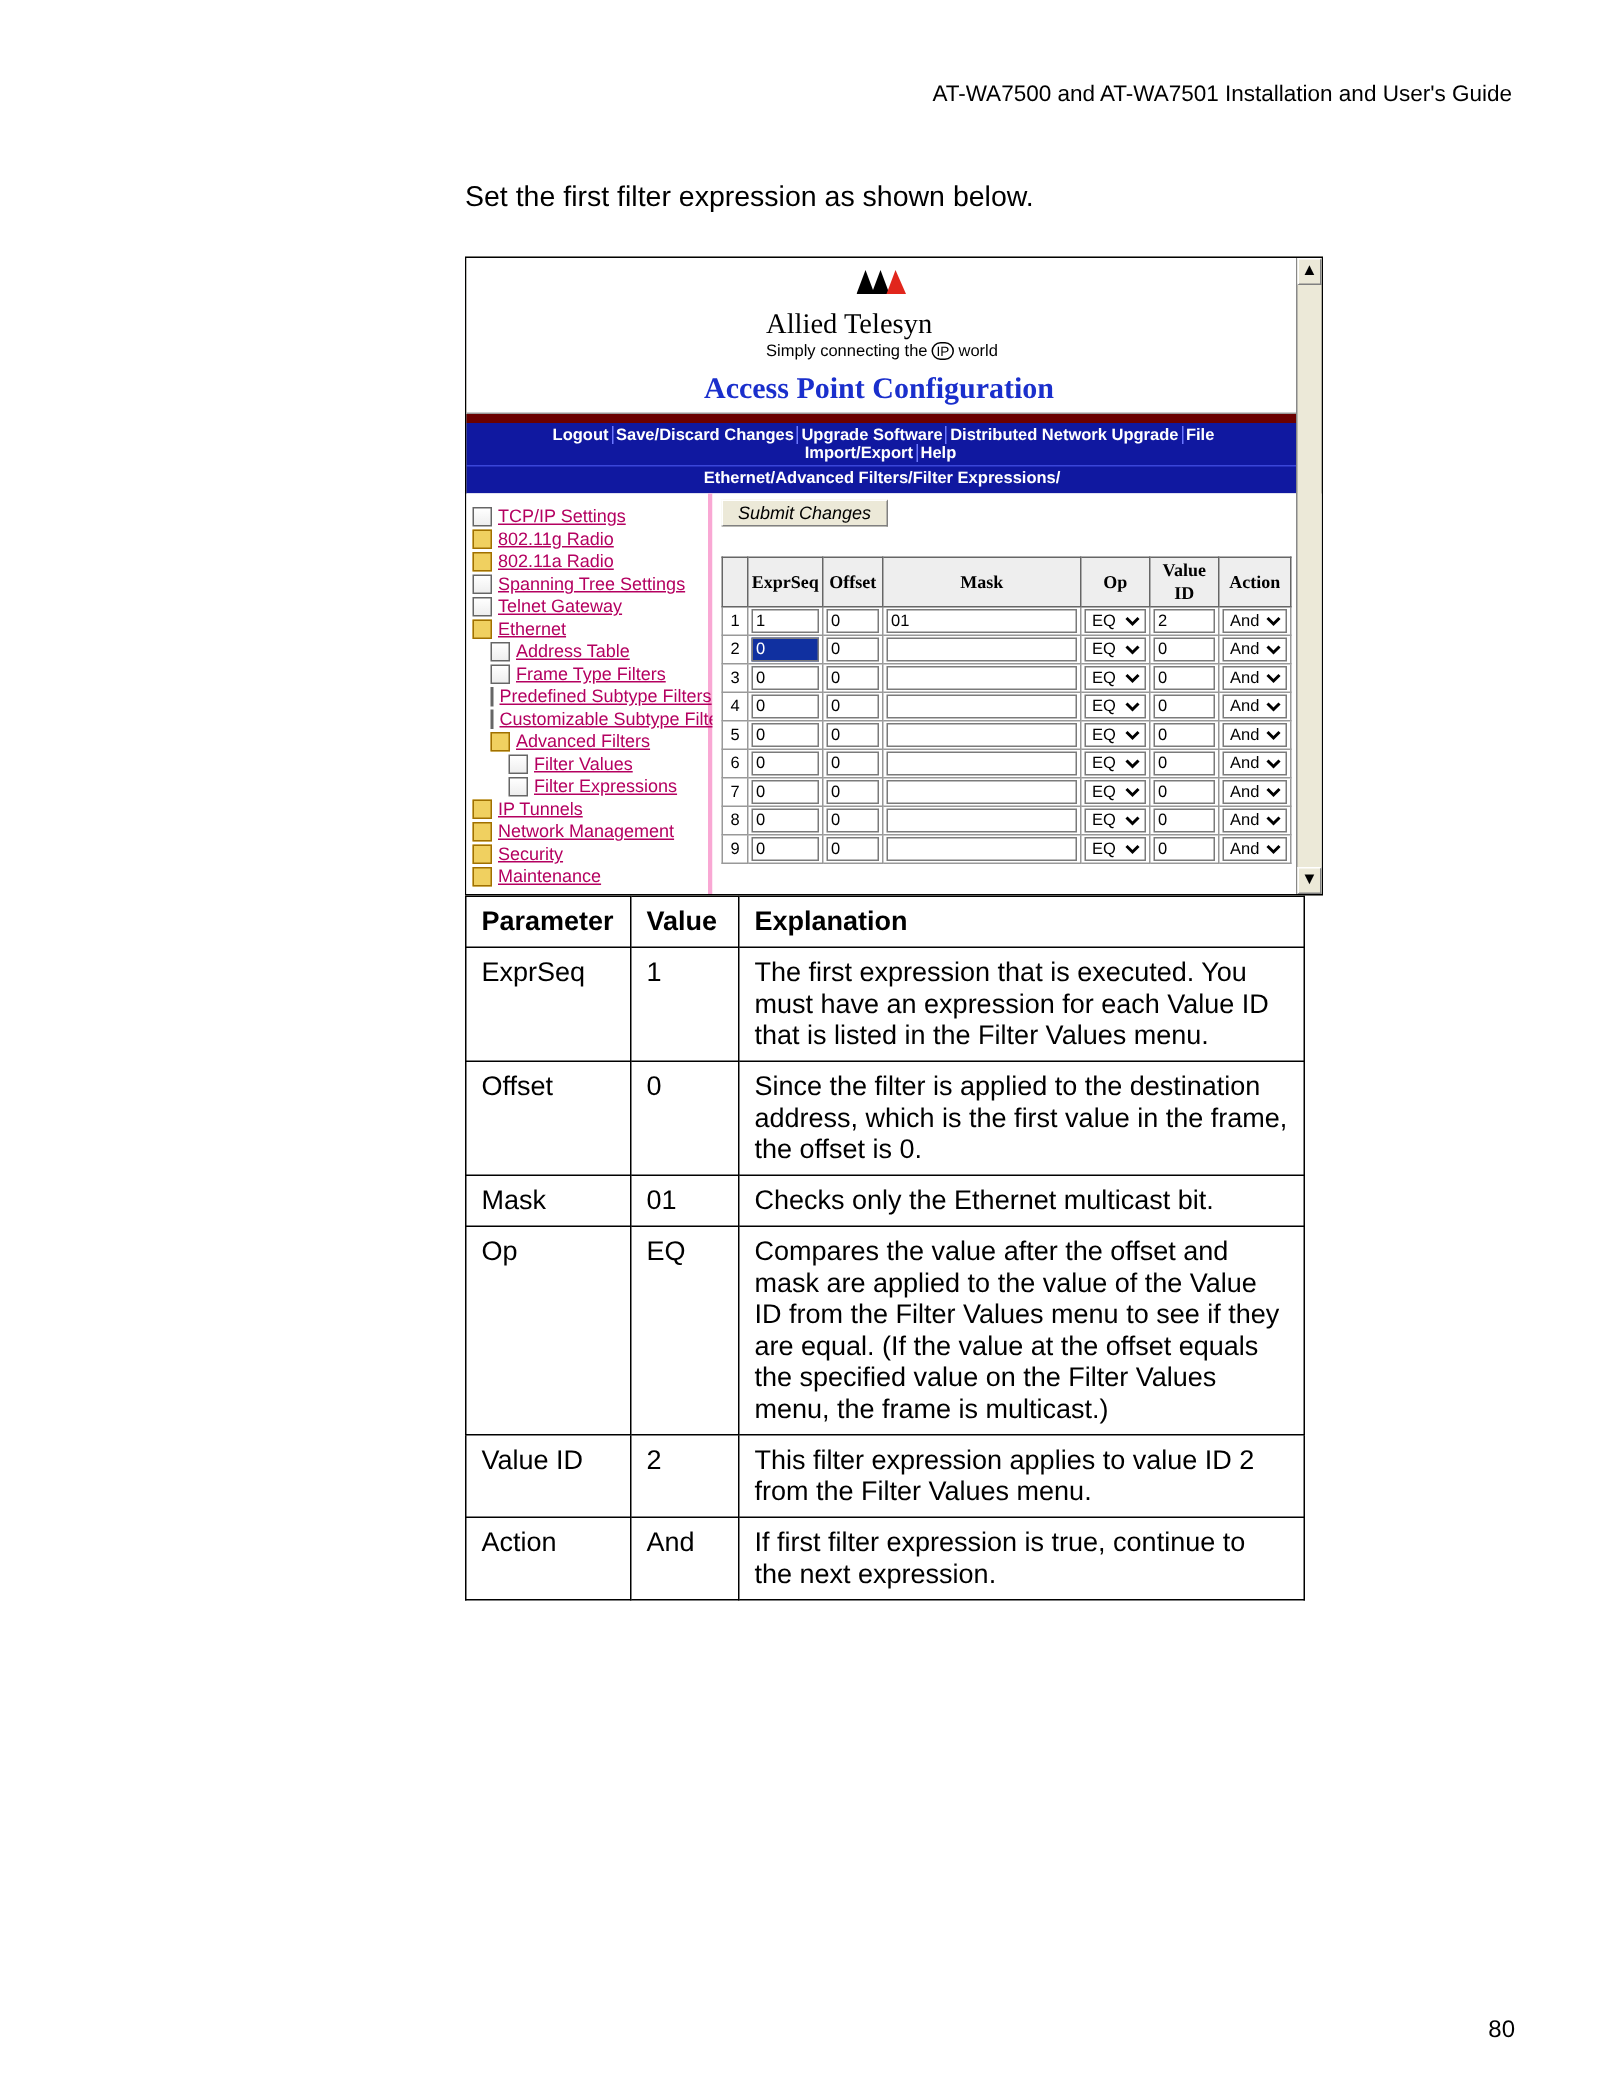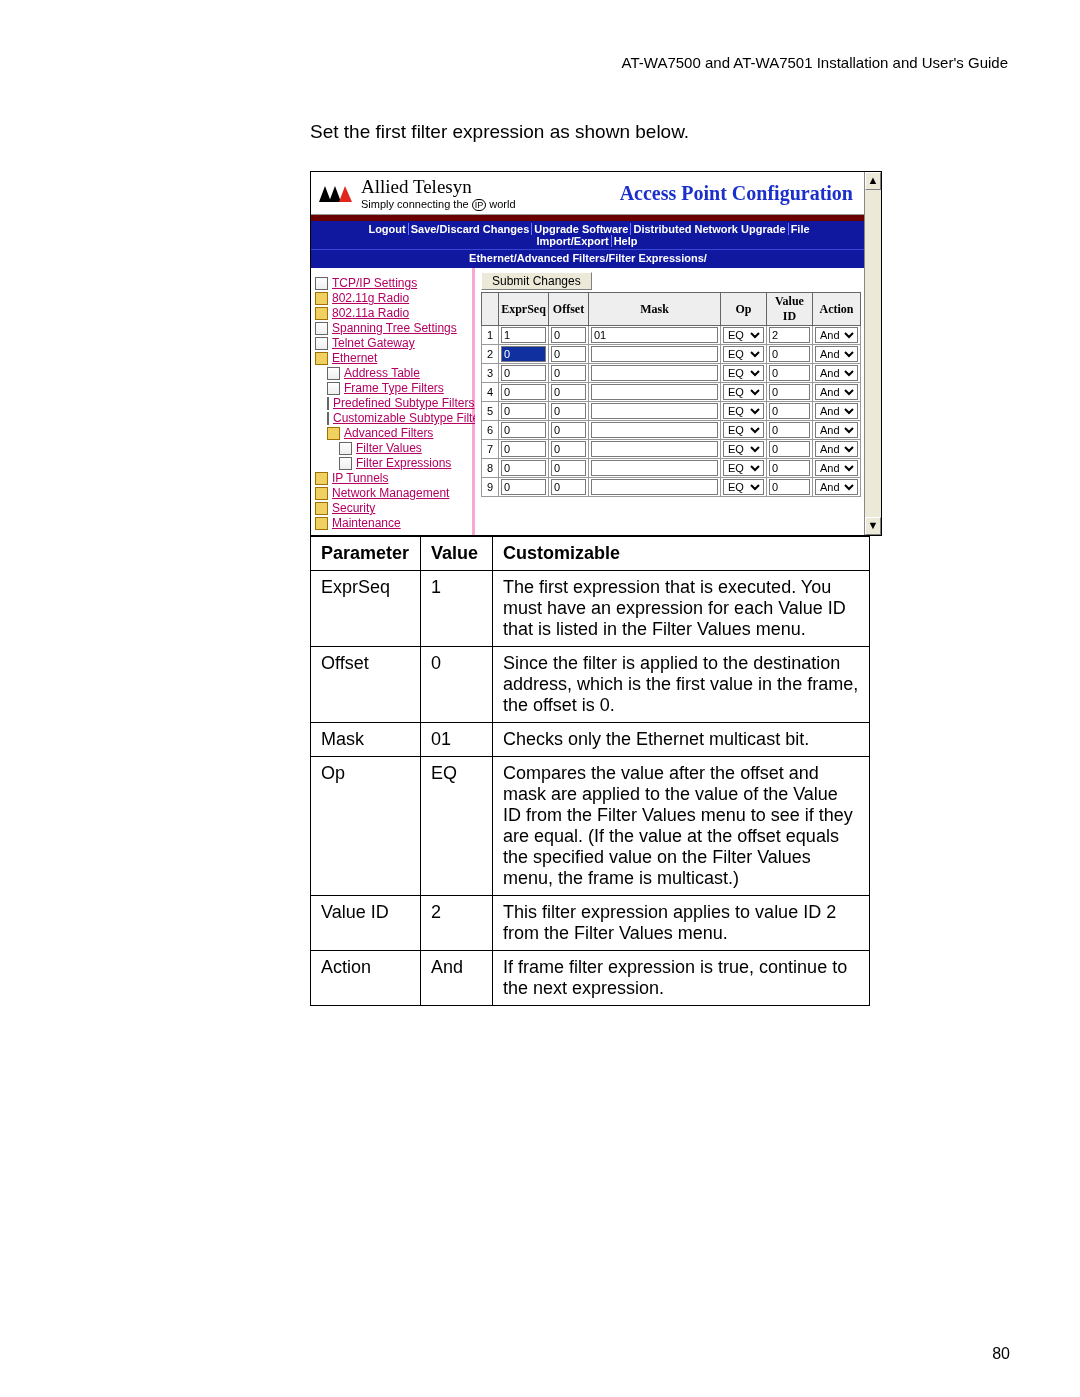--- a/index.html
+++ b/index.html
@@ -65,20 +65,21 @@
   .hdr {
     padding-right: 16px; 
   }
   .brandbar {
     display: flex;
     align-items: center;
     background: #fff;
     border-bottom: 1px solid #999;
     padding: 4px 8px;
     gap: 8px;
+    flex-direction: column;
   }
   .brand-logo {
     width: 34px; height: 22px;
     display:inline-block;
   }
   .brand-logo svg { display:block; }
   .brand-text { flex: 1; text-align:left;}
   .brand-text .n1 { font-size: 19px; font-family: "Times New Roman", serif; }
   .brand-text .n2 { font-size: 11px; font-family: Arial, sans-serif; display:block;}
   .brand-right {
@@ -156,22 +157,23 @@
     font-family: Arial, sans-serif;
     font-size: 11px;
   }
   .submit-btn {
     display:inline-block;
     background: #ece9d8;
     border: 1px solid #808080;
     border-top-color:#fff; border-left-color:#fff;
     padding: 1px 10px;
     font-size: 12px;
-    margin-bottom: 2px;
+    margin-bottom: 20px;
     cursor: pointer;
+    font-style: italic;
   }
   .fx-table {
     border-collapse: collapse;
     width: 100%;
     font-size: 11px;
   }
   .fx-table th {
     font-family: "Times New Roman", serif;
     font-weight: bold;
     border: 1px solid #666;
@@ -475,21 +477,21 @@
   <table class="expl">
     <colgroup>
         <col class="p">
         <col class="v">
         <col>
       </colgroup>
     <thead>
       <tr>
         <th>Parameter</th>
         <th>Value</th>
-        <th>Customizable</th>
+        <th>Explanation</th>
       </tr>
     </thead>
     <tbody id="explbody">
         <tr>
           <td>ExprSeq</td>
           <td>1</td>
           <td>The first expression that is executed. You must have an expression for each Value ID that is listed in the Filter Values menu.</td>
         </tr>
         <tr>
           <td>Offset</td>
@@ -507,20 +509,20 @@
           <td>Compares the value after the offset and mask are applied to the value of the Value ID from the Filter Values menu to see if they are equal. (If the value at the offset equals the specified value on the Filter Values menu, the frame is multicast.)</td>
         </tr>
         <tr>
           <td>Value ID</td>
           <td>2</td>
           <td>This filter expression applies to value ID 2 from the Filter Values menu.</td>
         </tr>
         <tr>
           <td>Action</td>
           <td>And</td>
-          <td>If frame filter expression is true, continue to the next expression.</td>
+          <td>If first filter expression is true, continue to the next expression.</td>
         </tr>
       </tbody>
   </table>
 
   <div class="pageno">80</div>
 
 </div>
 
 </body></html>

